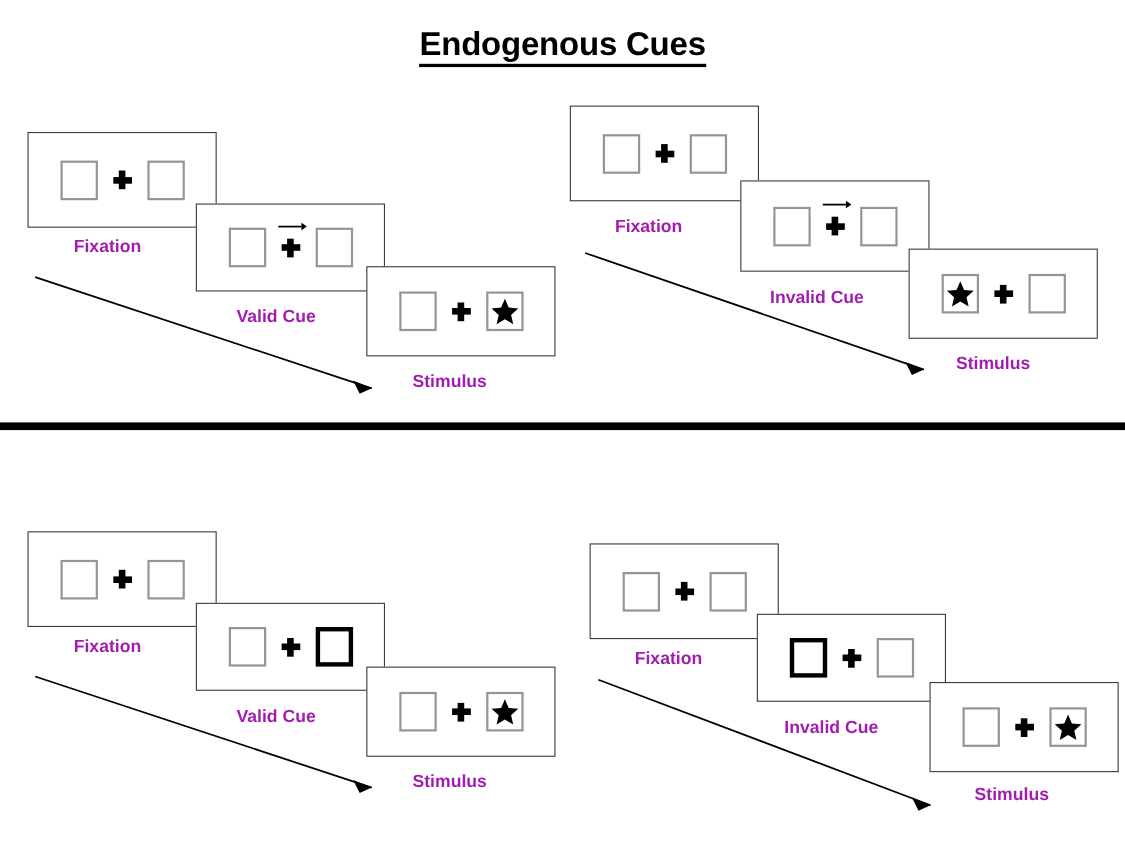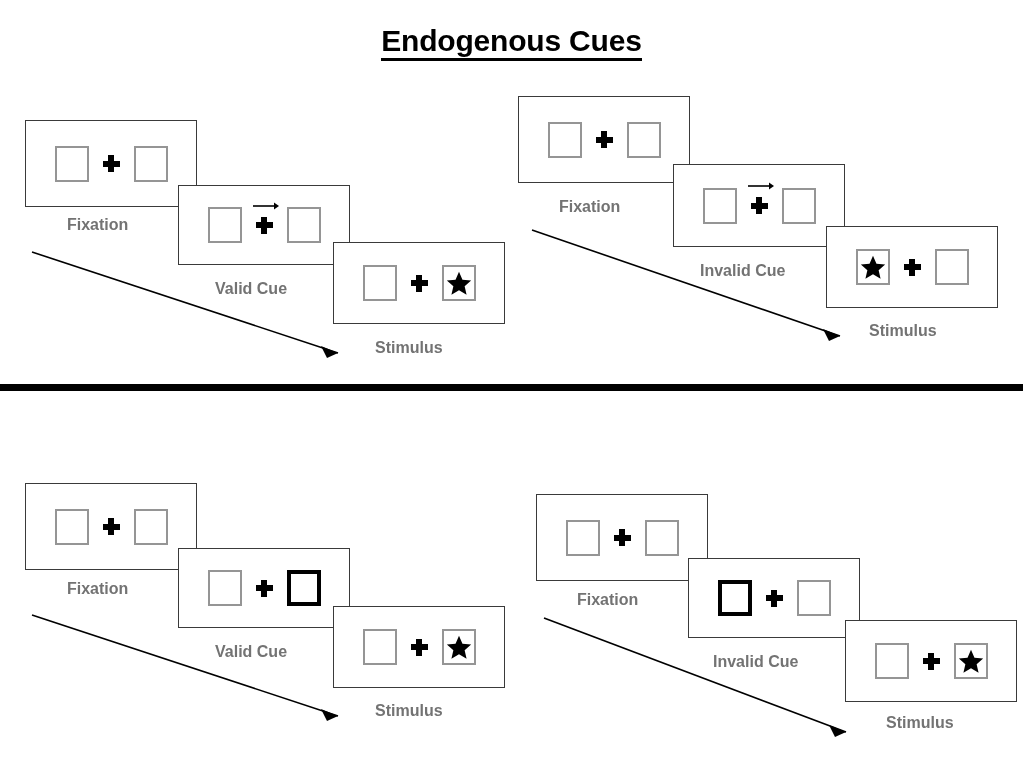--- a/index.html
+++ b/index.html
@@ -117,21 +117,21 @@
     align-items: center;
     justify-content: center;
     flex: none;
   }
 
   
   .stage-label {
     position: absolute;
     font-weight: bold;
     font-size: 16px;
-    color: #737373;
+    color: #a21caf;
     white-space: nowrap;
   }
 
   
   .time-arrow {
     position: absolute;
     overflow: visible;
     pointer-events: none;
   }
 </style>

